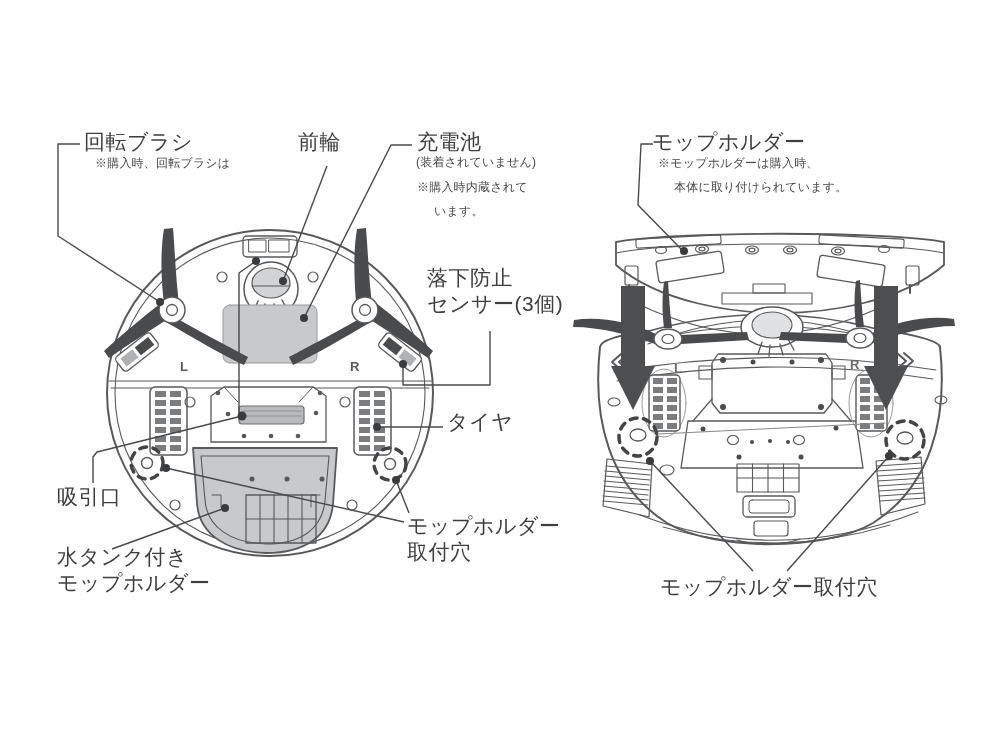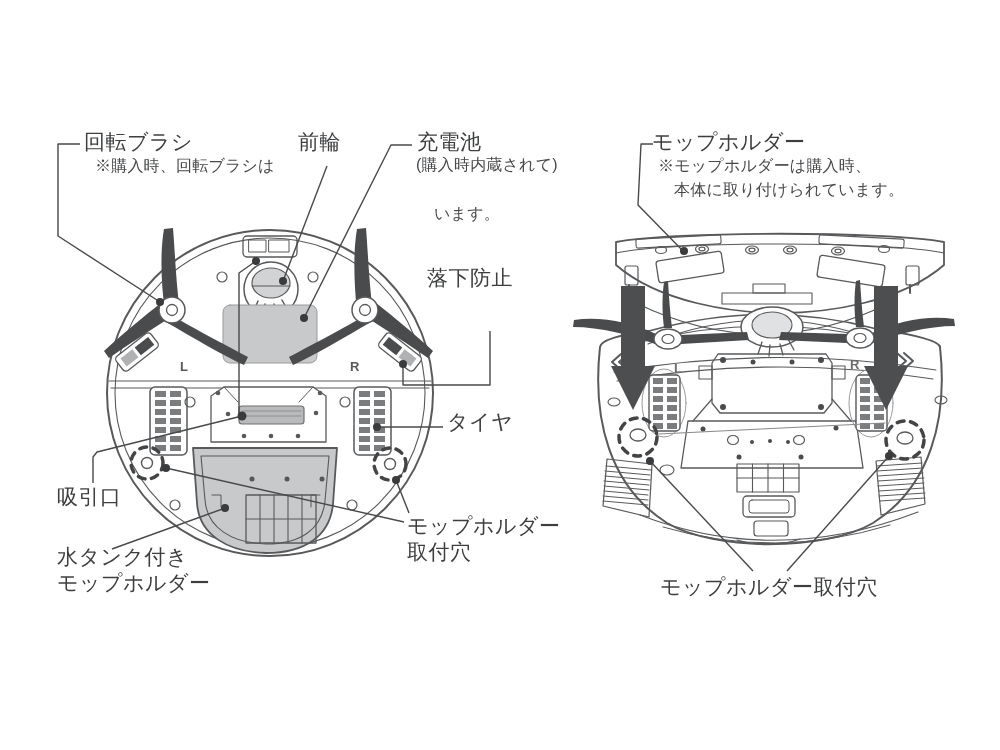--- a/index.html
+++ b/index.html
@@ -1,21 +1,21 @@
 <!DOCTYPE html>
 <html><head>
 <meta charset="utf-8">
 <style>
   html,body{margin:0;padding:0;background:#fff;}
   .stage{position:relative;width:1000px;height:750px;background:#ffffff;overflow:hidden;
          font-family:"Liberation Sans",sans-serif;}
   .stage svg{position:absolute;left:0;top:0;}
   .lbl{position:absolute;white-space:nowrap;color:#3d3e40;line-height:1.15;}
   .t{font-size:21px;font-weight:400;letter-spacing:0.5px;}
-  .n{font-size:16px;font-weight:400;color:#47484a;letter-spacing:0.2px;}
+  .n{font-size:12px;font-weight:400;color:#47484a;letter-spacing:0.2px;}
   svg text.mark{font-family:"Liberation Sans",sans-serif;font-size:13px;font-weight:700;}
 </style>
 </head>
 <body>
 
 <div class="stage">
 
 <svg width="1000" height="750" viewBox="0 0 1000 750">
 
   <g stroke="#58595b" fill="none" stroke-width="1.5" stroke-linejoin="round" stroke-linecap="round">
@@ -368,24 +368,26 @@
     </g>
   </g>
 </svg>
 
 <div class="lbl t" style="left:84px;top:130px">回転ブラシ</div>
 <div class="lbl n" style="left:95px;top:157px">※購入時、回転ブラシは</div>
 
 <div class="lbl t" style="left:298px;top:130px">前輪</div>
 
 <div class="lbl t" style="left:417px;top:130px">充電池</div>
-<div class="lbl n" style="left:416px;top:156px">(購入時内蔵されて)</div>
+<div class="lbl n" style="left:416px;top:156px">(装着されていません)</div>
+<div class="lbl n" style="left:417px;top:181px">※購入時内蔵されて</div>
 <div class="lbl n" style="left:434px;top:205px">います。</div>
 
 <div class="lbl t" style="left:427px;top:266px">落下防止</div>
+<div class="lbl t" style="left:427px;top:292px">センサー(3個)</div>
 
 <div class="lbl t" style="left:447px;top:410px">タイヤ</div>
 
 <div class="lbl t" style="left:57px;top:485px">吸引口</div>
 
 <div class="lbl t" style="left:57px;top:545px">水タンク付き</div>
 <div class="lbl t" style="left:57px;top:571px">モップホルダー</div>
 
 <div class="lbl t" style="left:407px;top:514px">モップホルダー</div>
 <div class="lbl t" style="left:407px;top:540px">取付穴</div>

